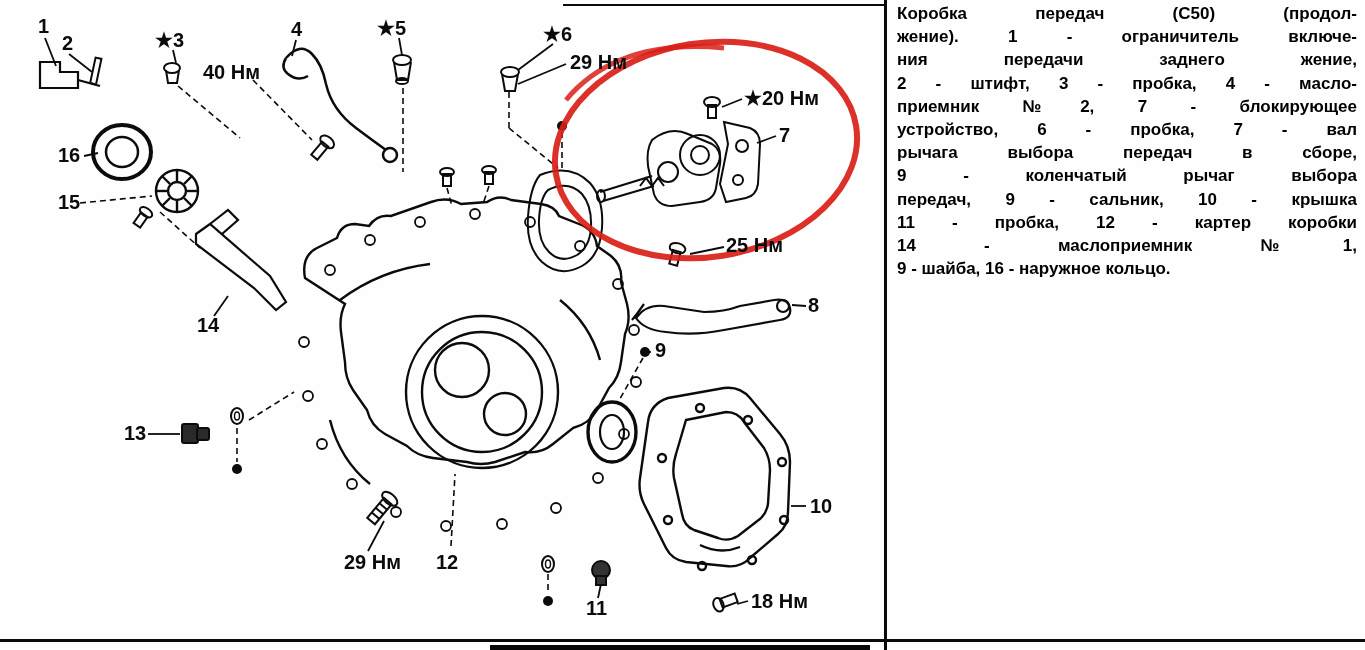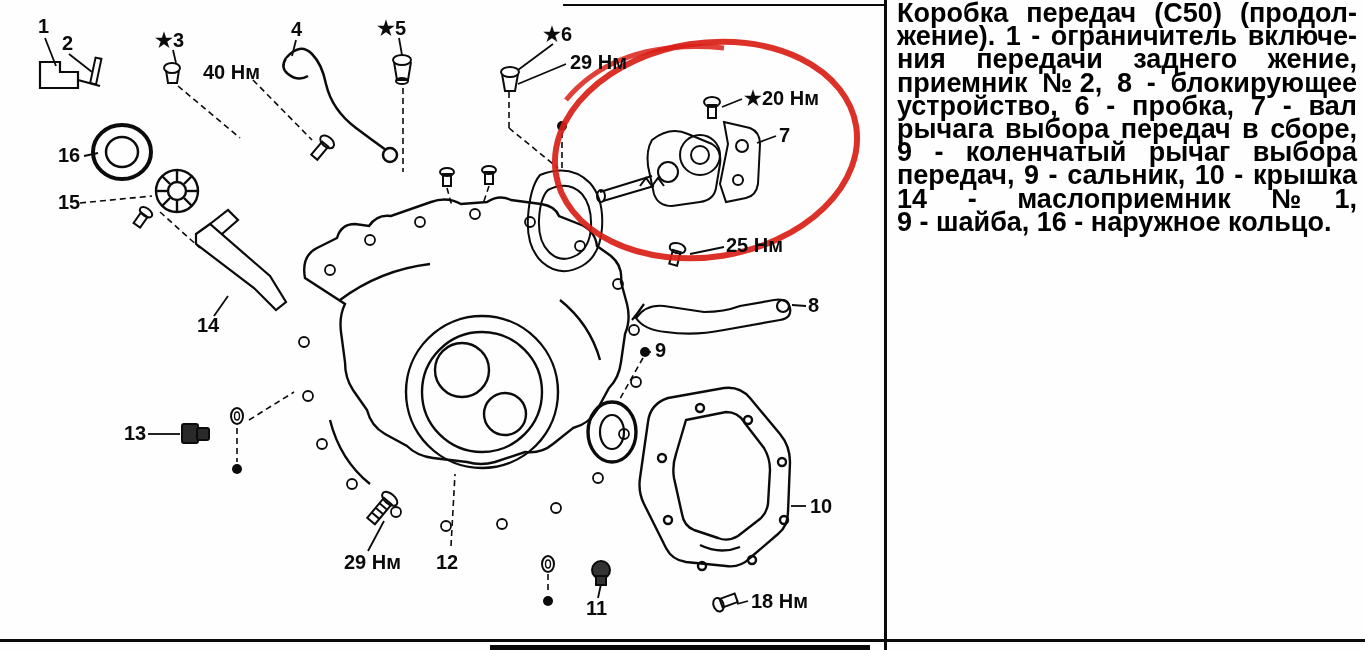--- a/index.html
+++ b/index.html
@@ -11,21 +11,21 @@
   svg text.lbl{
     font-family:"Liberation Sans", sans-serif;
     font-weight:bold;font-size:20px;fill:#0b0b0b;
   }
   .divider{position:absolute;left:884px;top:0;width:3px;height:650px;background:#0a0a0a;}
   .top-rule{position:absolute;left:563px;top:4px;width:321px;height:2px;background:#0a0a0a;}
   .bottom-rule{position:absolute;left:0;top:639px;width:1365px;height:3px;background:#0a0a0a;}
   .bottom-band{position:absolute;left:490px;top:645px;width:380px;height:5px;background:#0a0a0a;}
   .legend{
     position:absolute;left:897px;top:2px;width:460px;
-    color:#000;font-weight:bold;font-size:27px;line-height:23.2px;
+    color:#000;font-weight:bold;font-size:17px;line-height:23.2px;
   }
   .legend-line{text-align:justify;text-align-last:justify;white-space:normal;}
   .legend-line.last{text-align-last:left;}
 </style>
 </head>
 <body>
 
 <div class="page">
 
   <div class="diagram-area">
@@ -298,22 +298,24 @@
 
   <div class="top-rule"></div>
   <div class="divider"></div>
   <div class="bottom-rule"></div>
   <div class="bottom-band"></div>
 
   <div class="legend">
     <div class="legend-line">Коробка передач (С50) (продол-</div>
     <div class="legend-line">жение). 1 - ограничитель включе-</div>
     <div class="legend-line">ния передачи заднего жение,</div>
-    <div class="legend-line">приемник №2, 8 - блокирующее</div>
+    <div class="legend-line">2 - штифт, 3 - пробка, 4 - масло-</div>
+    <div class="legend-line">приемник №2, 7 - блокирующее</div>
     <div class="legend-line">устройство, 6 - пробка, 7 - вал</div>
     <div class="legend-line">рычага выбора передач в сборе,</div>
     <div class="legend-line">9 - коленчатый рычаг выбора</div>
     <div class="legend-line">передач, 9 - сальник, 10 - крышка</div>
+    <div class="legend-line">11 - пробка, 12 - картер коробки</div>
     <div class="legend-line">14 - маслоприемник №1,</div>
     <div class="legend-line last">9 - шайба, 16 - наружное кольцо.</div>
   </div>
 
 </div>
 
 </body></html>

